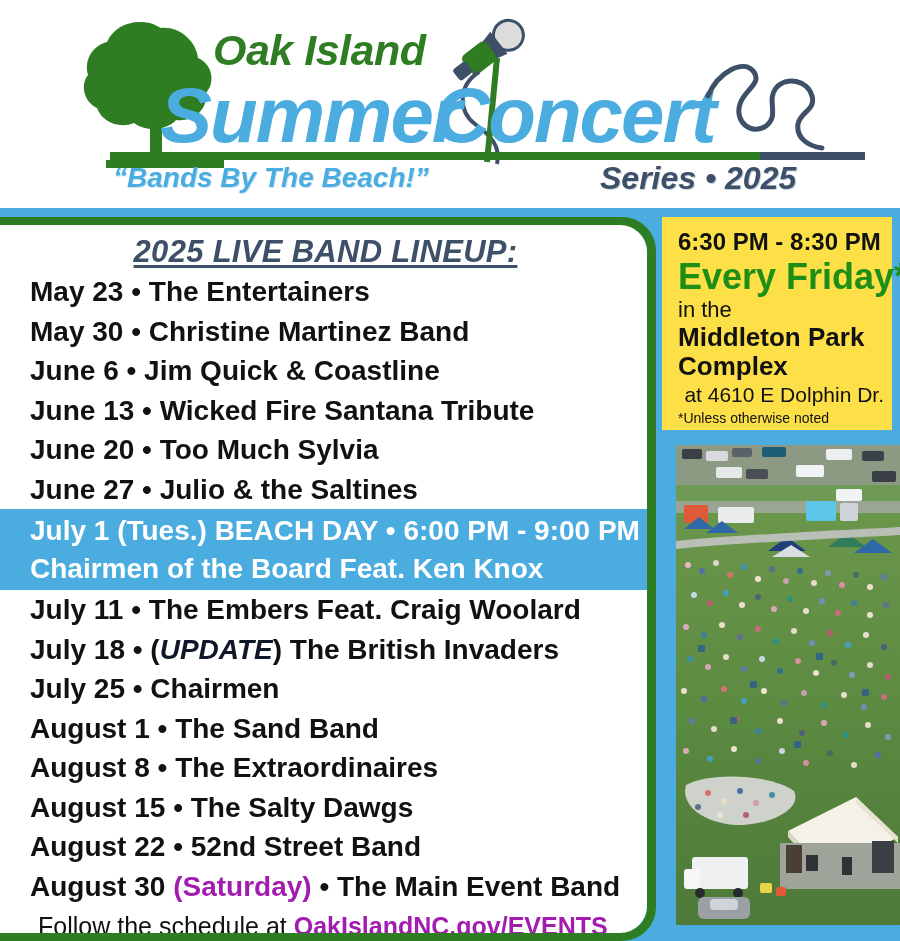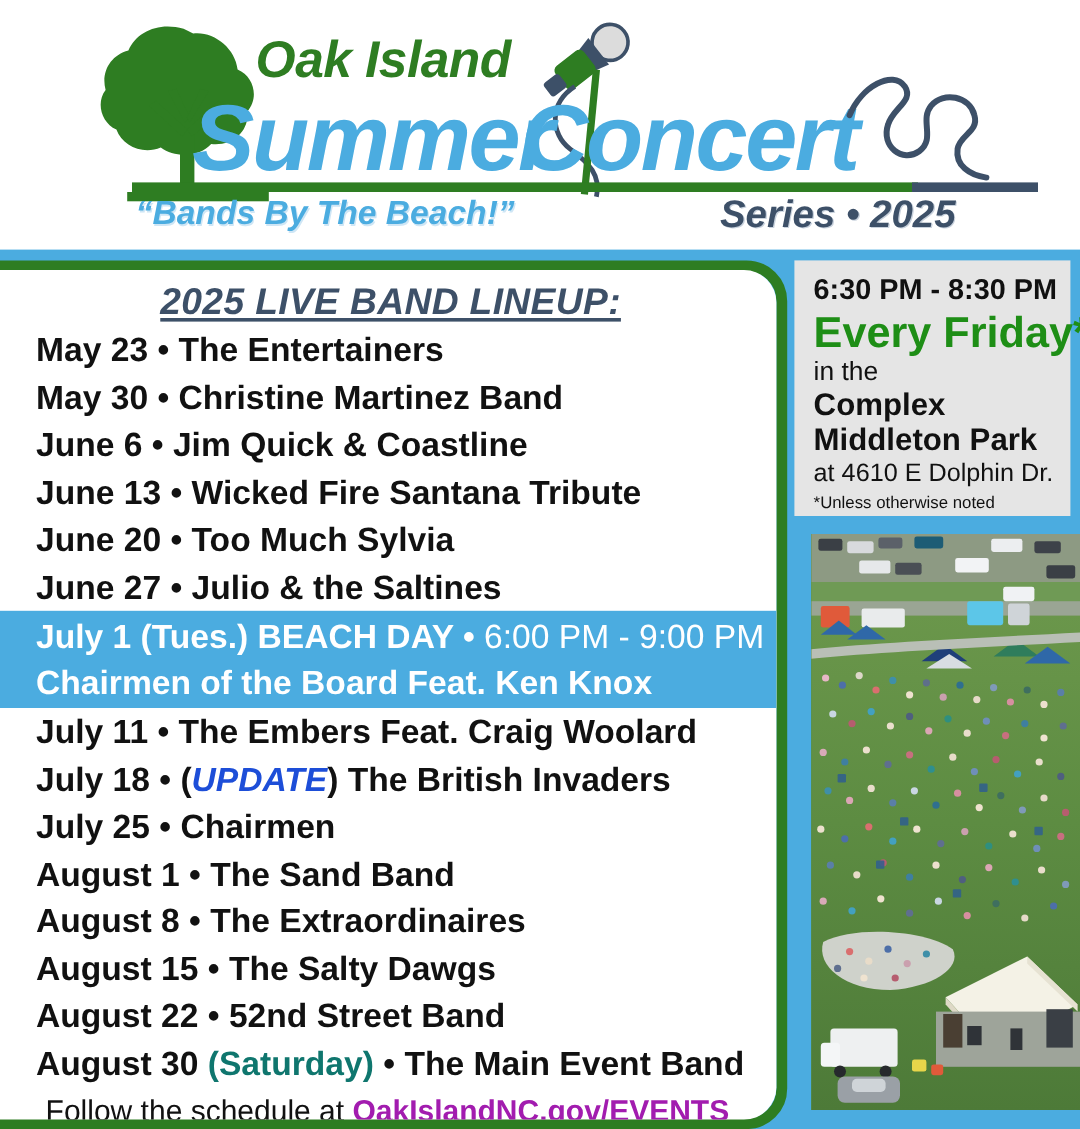--- a/index.html
+++ b/index.html
@@ -180,26 +180,26 @@
   }
   .row.hl {
     background: #4BACE0;
     color: #ffffff;
     padding-top: 3px;
     padding-bottom: 3px;
   }
   .row.hl.hl-first { padding-bottom: 0; }
   .row.hl.hl-second { padding-top: 0; }
   .upd {
-    color: #1d4ed8;
-    font-style: italic;
-    font-weight: bold;
-  }
-  .sat { color: #0f766e; }
-  .hl-time { font-weight: normal; }
+    color: #0f172a;
+    font-style: italic;
+    font-weight: bold;
+  }
+  .sat { color: #a21caf; }
+  .hl-time { font-weight: bold; }
   .footer-line {
     font-size: 25px;
     font-weight: normal;
     color: #111111;
     padding: 6px 0 0 48px;
     white-space: nowrap;
   }
   .footer-link {
     font-weight: bold;
     color: #a21caf;
@@ -214,21 +214,21 @@
     top: 217px;
     width: 238px;
     height: 724px;
   }
   .info-box {
     position: absolute;
     left: 0;
     top: 0;
     width: 230px;
     height: 213px;
-    background: #e5e5e5;
+    background: #fde047;
     box-sizing: border-box;
     padding: 12px 8px 0 16px;
   }
   .info-time {
     font-size: 24px;
     font-weight: bold;
     color: #111111;
     white-space: nowrap;
     line-height: 1.12;
   }
@@ -251,20 +251,21 @@
     color: #111111;
     line-height: 1.12;
     white-space: nowrap;
   }
   .info-addr {
     font-size: 21px;
     font-weight: normal;
     color: #111111;
     white-space: nowrap;
     line-height: 1.25;
+    text-align: right;
   }
   .info-note {
     font-size: 14px;
     font-weight: normal;
     color: #111111;
     white-space: nowrap;
     padding-top: 2px;
   }
   .photo {
     position: absolute;
@@ -358,22 +359,22 @@
       <div class="footer-line"><span>Follow the schedule at </span><a class="footer-link" href="#">OakIslandNC.gov/EVENTS</a></div>
     </div>
   </div>
 
   <div class="right-col">
 
     <div class="info-box">
       <div class="info-time">6:30 PM - 8:30 PM</div>
       <div class="info-friday">Every Friday*</div>
       <div class="info-inthe">in the</div>
+      <div class="info-venue">Middleton Park</div>
       <div class="info-venue">Complex</div>
-      <div class="info-venue">Middleton Park</div>
       <div class="info-addr">at 4610 E Dolphin Dr.</div>
       <div class="info-note">*Unless otherwise noted</div>
     </div>
 
     <div class="photo">
       <svg viewBox="0 0 224 480" width="224" height="480">
         <defs>
           <linearGradient id="grass" x1="0" y1="0" x2="0" y2="1">
             <stop offset="0%" stop-color="#6f9a4e"></stop>
             <stop offset="50%" stop-color="#5d8c42"></stop>

